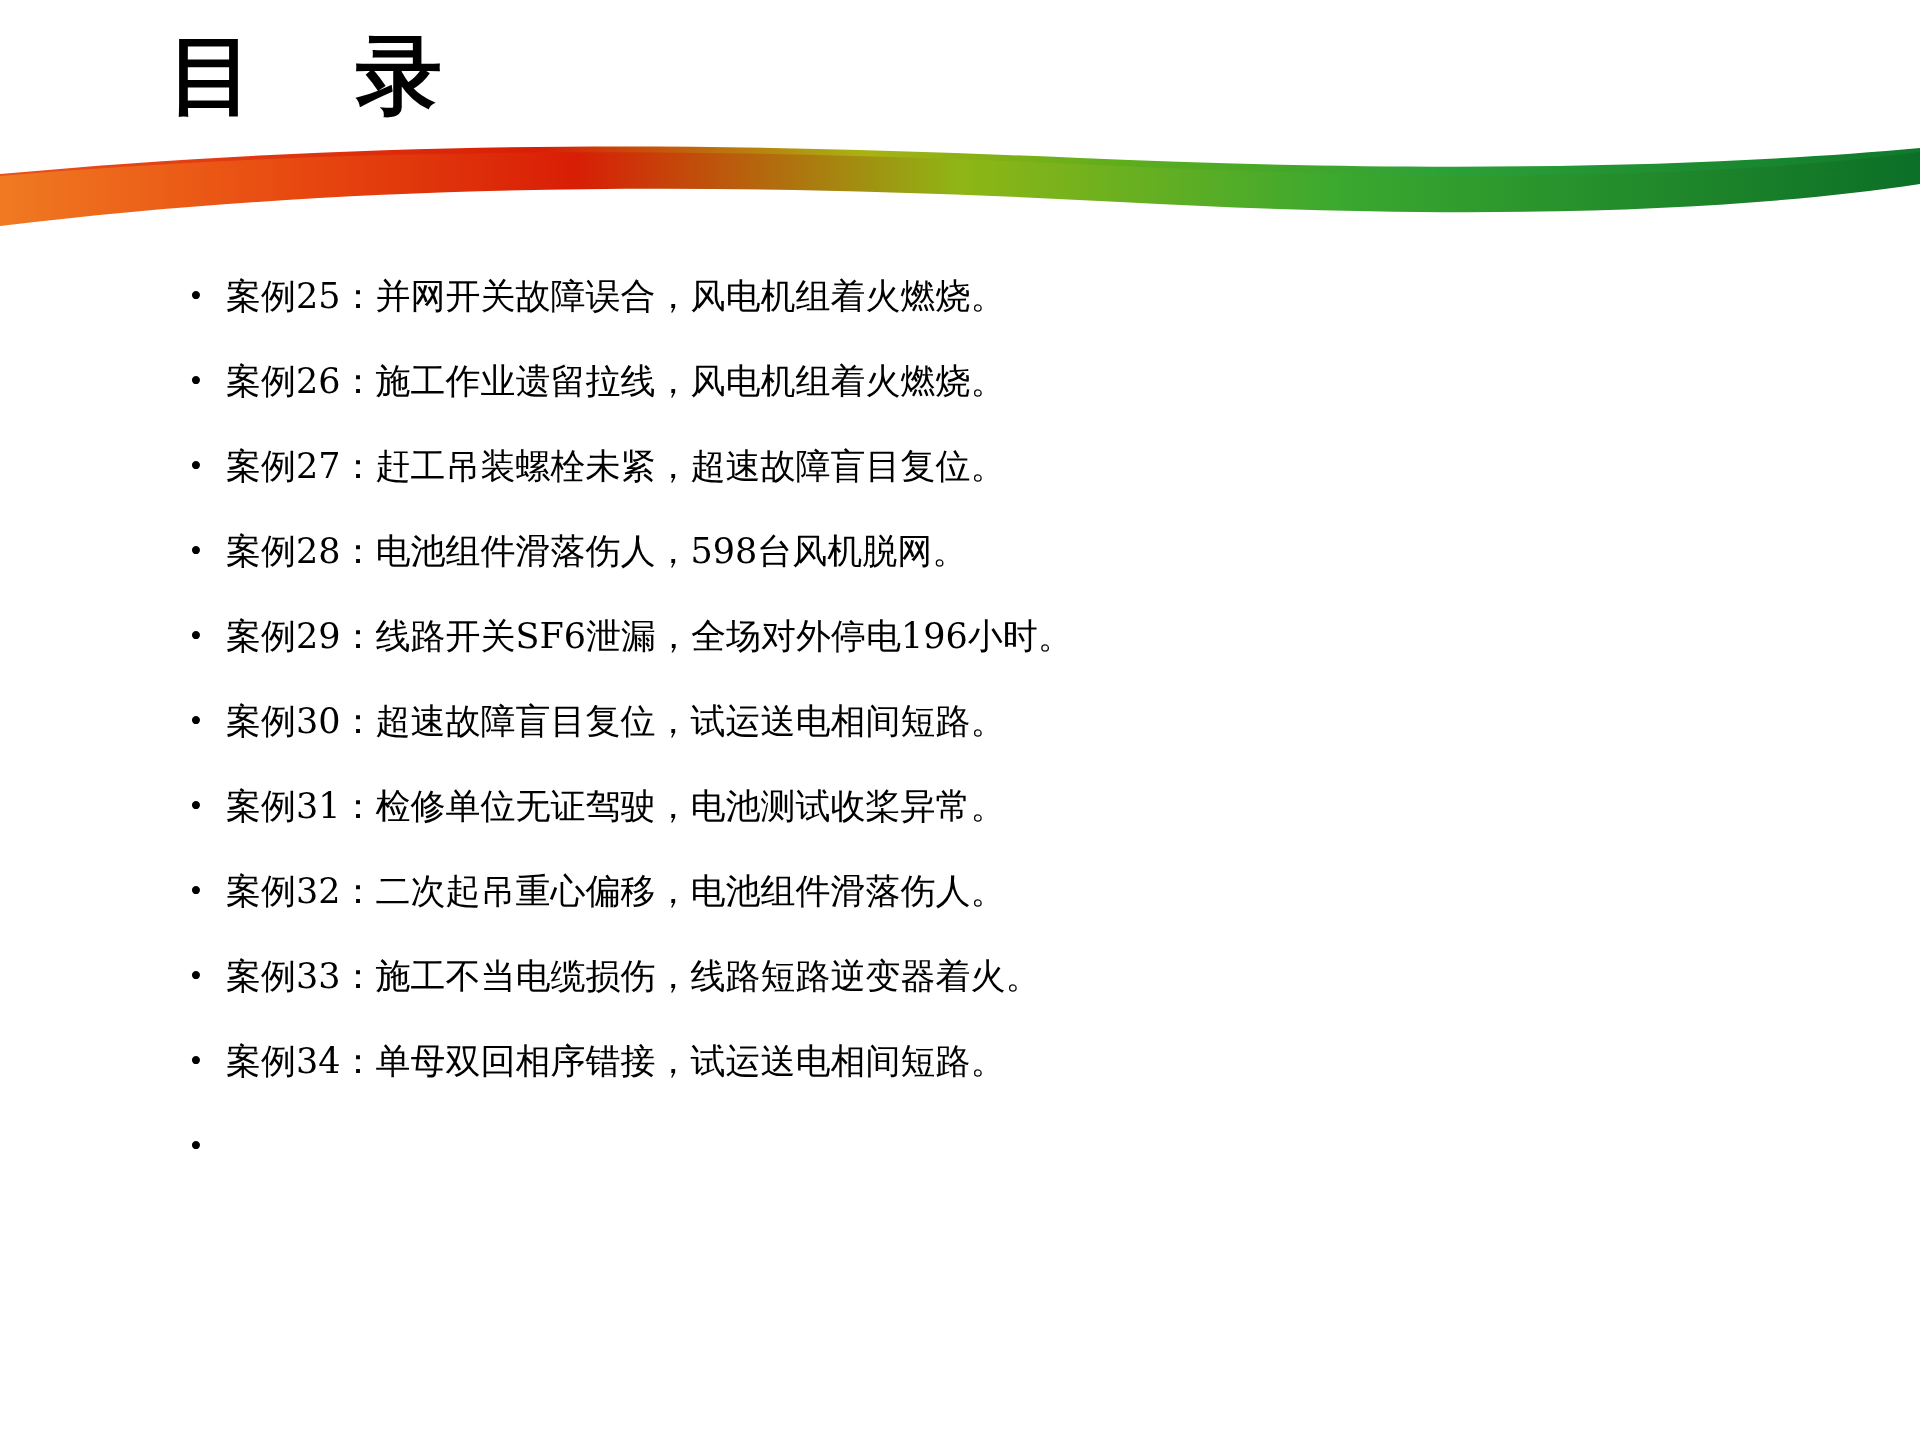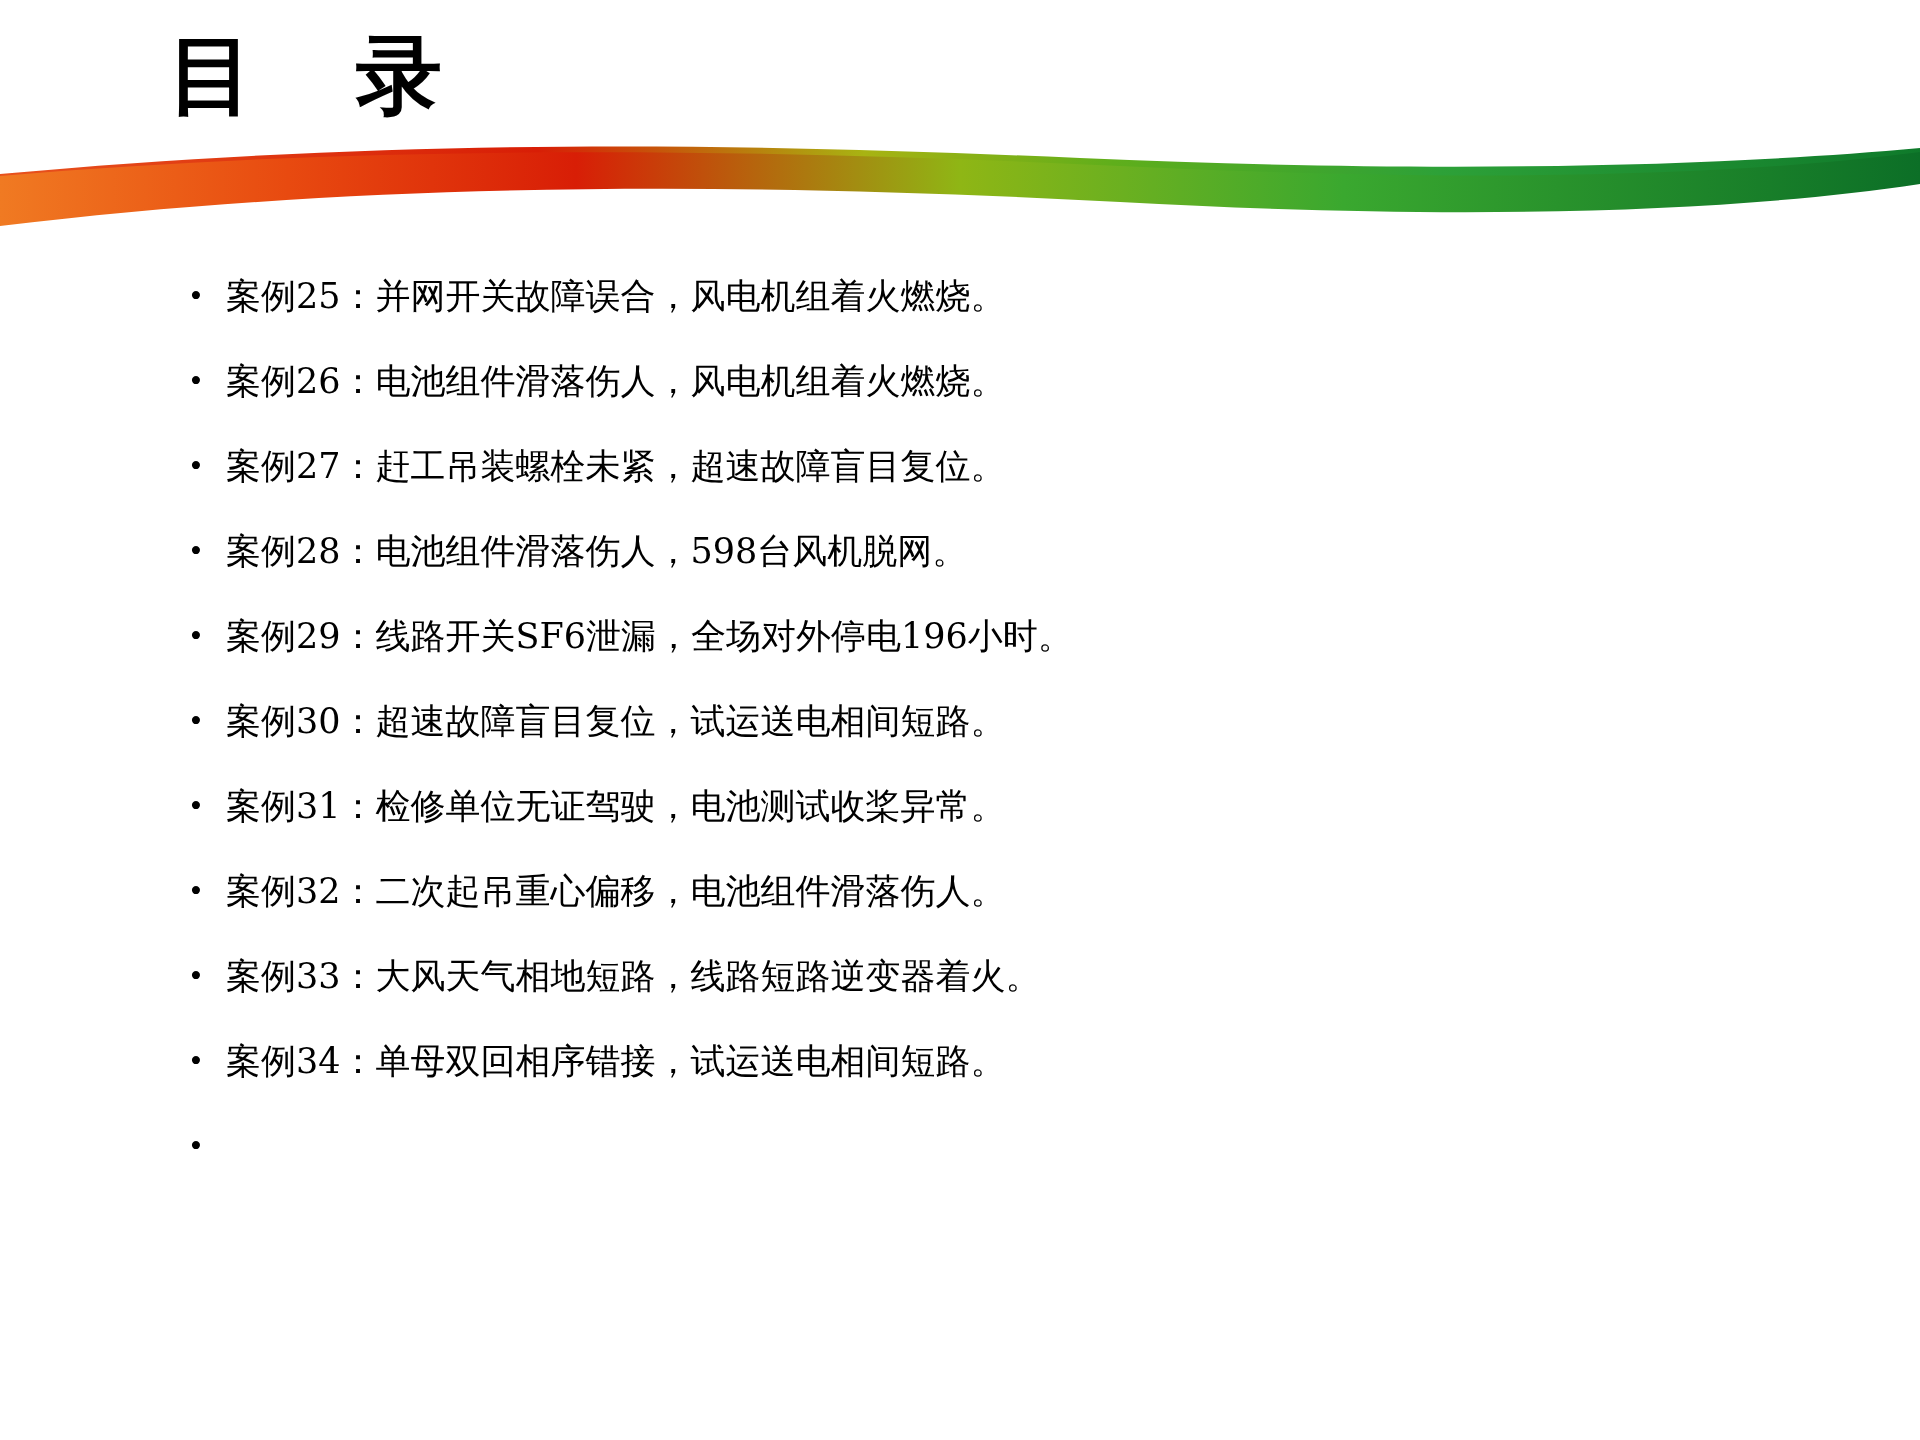--- a/index.html
+++ b/index.html
@@ -114,21 +114,21 @@
 
   <div class="bullet-list">
 
     <div class="bullet-item">
       <span class="bullet-dot">•</span>
       <span class="bullet-text">案例25：并网开关故障误合，风电机组着火燃烧。</span>
     </div>
 
     <div class="bullet-item">
       <span class="bullet-dot">•</span>
-      <span class="bullet-text">案例26：电池组件滑落伤人，风电机组着火燃烧。</span>
+      <span class="bullet-text">案例26：施工作业遗留拉线，风电机组着火燃烧。</span>
     </div>
 
     <div class="bullet-item">
       <span class="bullet-dot">•</span>
       <span class="bullet-text">案例27：赶工吊装螺栓未紧，超速故障盲目复位。</span>
     </div>
 
     <div class="bullet-item">
       <span class="bullet-dot">•</span>
       <span class="bullet-text">案例28：电池组件滑落伤人，598台风机脱网。</span>
@@ -149,21 +149,21 @@
       <span class="bullet-text">案例31：检修单位无证驾驶，电池测试收桨异常。</span>
     </div>
 
     <div class="bullet-item">
       <span class="bullet-dot">•</span>
       <span class="bullet-text">案例32：二次起吊重心偏移，电池组件滑落伤人。</span>
     </div>
 
     <div class="bullet-item">
       <span class="bullet-dot">•</span>
-      <span class="bullet-text">案例33：大风天气相地短路，线路短路逆变器着火。</span>
+      <span class="bullet-text">案例33：施工不当电缆损伤，线路短路逆变器着火。</span>
     </div>
 
     <div class="bullet-item">
       <span class="bullet-dot">•</span>
       <span class="bullet-text">案例34：单母双回相序错接，试运送电相间短路。</span>
     </div>
 
     <div class="bullet-item">
       <span class="bullet-dot">•</span>
     </div>

